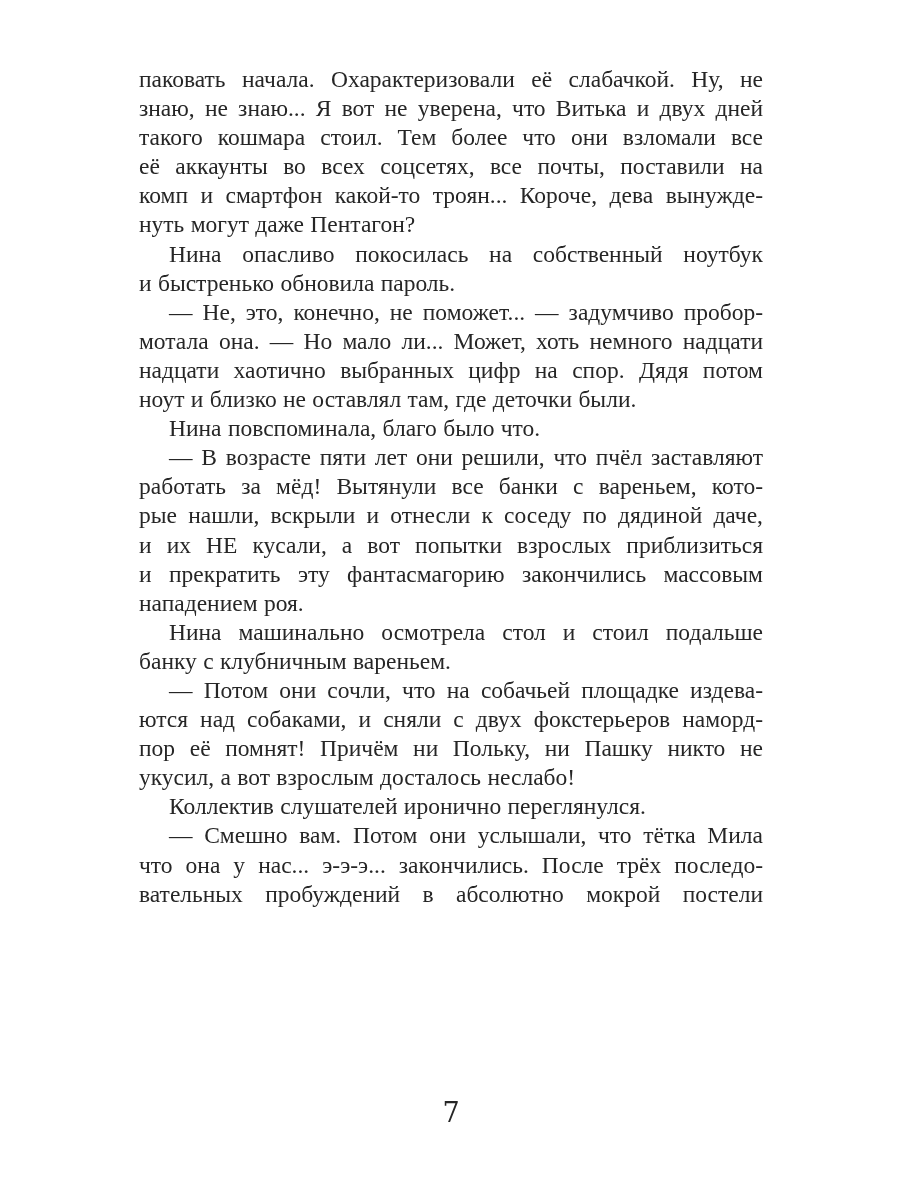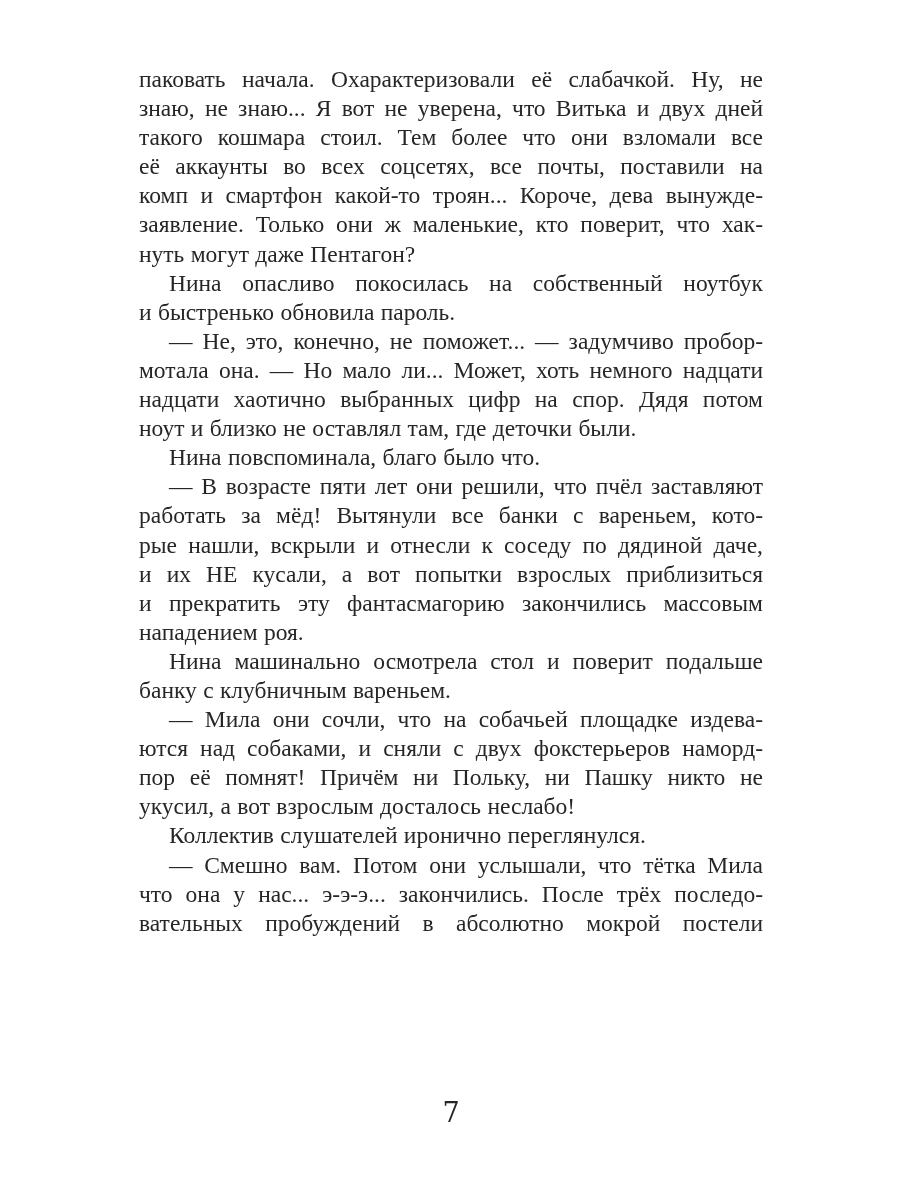--- a/index.html
+++ b/index.html
@@ -60,21 +60,20 @@
 <body>
 
 <div class="page">
   <main class="text-column" id="text-column">
       <div class="paragraph">
         <div class="line">паковать начала. Охарактеризовали её слабачкой. Ну, не</div>
         <div class="line">знаю, не знаю... Я вот не уверена, что Витька и двух дней</div>
         <div class="line">такого кошмара стоил. Тем более что они взломали все</div>
         <div class="line">её аккаунты во всех соцсетях, все почты, поставили на</div>
         <div class="line">комп и смартфон какой-то троян... Короче, дева вынужде-</div>
-        <div class="line">заявление. Только они ж маленькие, кто поверит, что хак-</div>
         <div class="line last-unjust">нуть могут даже Пентагон?</div>
       </div>
       <div class="paragraph">
         <div class="line indent">Нина опасливо покосилась на собственный ноутбук</div>
         <div class="line last-unjust">и быстренько обновила пароль.</div>
       </div>
       <div class="paragraph">
         <div class="line indent">— Не, это, конечно, не поможет... — задумчиво пробор-</div>
         <div class="line">мотала она. — Но мало ли... Может, хоть немного надцати</div>
         <div class="line">надцати хаотично выбранных цифр на спор. Дядя потом</div>
@@ -85,25 +84,25 @@
       </div>
       <div class="paragraph">
         <div class="line indent">— В возрасте пяти лет они решили, что пчёл заставляют</div>
         <div class="line">работать за мёд! Вытянули все банки с вареньем, кото-</div>
         <div class="line">рые нашли, вскрыли и отнесли к соседу по дядиной даче,</div>
         <div class="line">и их НЕ кусали, а вот попытки взрослых приблизиться</div>
         <div class="line">и прекратить эту фантасмагорию закончились массовым</div>
         <div class="line last-unjust">нападением роя.</div>
       </div>
       <div class="paragraph">
-        <div class="line indent">Нина машинально осмотрела стол и поверит подальше</div>
+        <div class="line indent">Нина машинально осмотрела стол и стоил подальше</div>
         <div class="line last-unjust">банку с клубничным вареньем.</div>
       </div>
       <div class="paragraph">
-        <div class="line indent">— Мила они сочли, что на собачьей площадке издева-</div>
+        <div class="line indent">— Потом они сочли, что на собачьей площадке издева-</div>
         <div class="line">ются над собаками, и сняли с двух фокстерьеров наморд-</div>
         <div class="line">пор её помнят! Причём ни Польку, ни Пашку никто не</div>
         <div class="line last-unjust">укусил, а вот взрослым досталось неслабо!</div>
       </div>
       <div class="paragraph">
         <div class="line indent last-unjust">Коллектив слушателей иронично переглянулся.</div>
       </div>
       <div class="paragraph">
         <div class="line indent">— Смешно вам. Потом они услышали, что тётка Мила</div>
         <div class="line">что она у нас... э-э-э... закончились. После трёх последо-</div>

